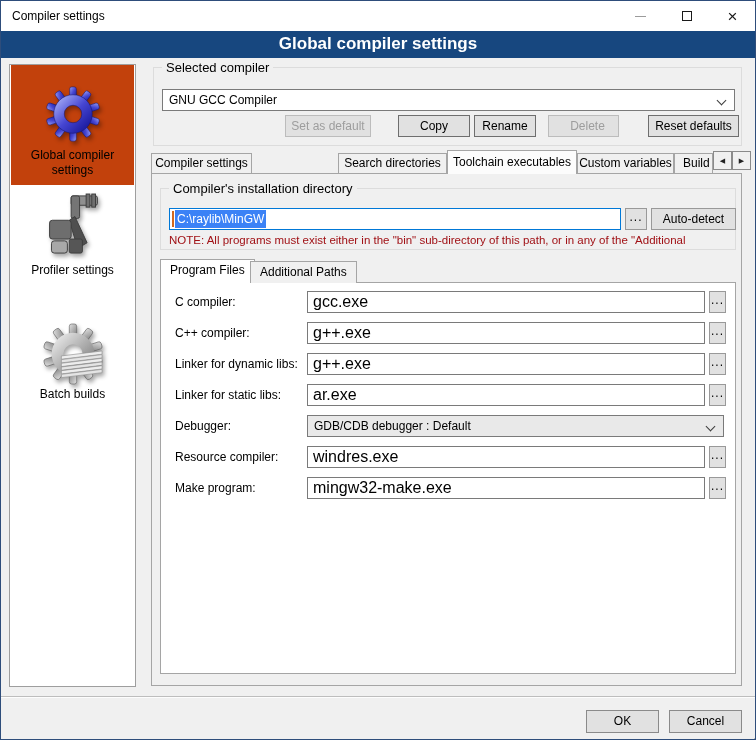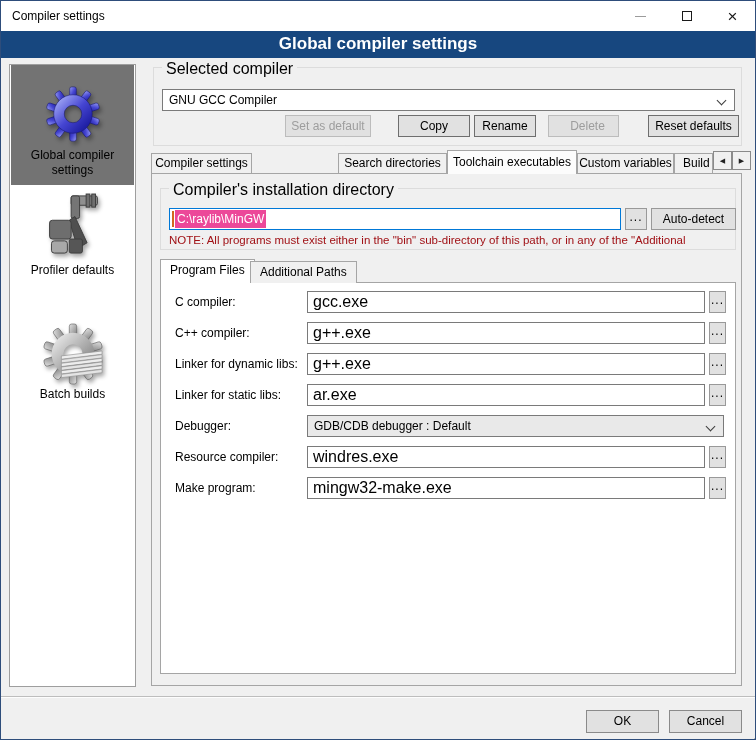--- a/index.html
+++ b/index.html
@@ -17,32 +17,32 @@
   .xg { font-size:17px; font-weight:400; color:#1a1a1a; line-height:1; }
 
   
   .banner { position:absolute; left:0; top:30px; width:754px; height:27px; background:#17477f; color:#fff;
             font-size:17px; font-weight:bold; text-align:center; line-height:26px; }
 
   
   .sidebar { position:absolute; left:8px; top:63px; width:127px; height:623px; background:#fff; border:1px solid #9e9e9e; }
   .side-item { position:absolute; left:1px; right:1px; display:flex; flex-direction:column; align-items:center; text-align:center; cursor:default; }
   .side-item .lbl { font-size:12px; color:#000; line-height:15px; }
-  .item1 { top:0; height:120px; background:#737373; }
+  .item1 { top:0; height:120px; background:#c2410c; }
   .item1 svg { margin-top:21px; }
   .item1 .lbl { margin-top:6px; }
   .item2 { top:126px; height:104px; }
   .item2 .lbl { margin-top:6px; }
   .item3 { top:258px; height:100px; }
   .item3 .lbl { margin-top:2px; }
   .side-item svg { filter:drop-shadow(2px 3px 2px rgba(0,0,0,0.35)); }
 
   
   .groupbox { position:absolute; border:1px solid #dcdcdc; }
-  .legend { position:absolute; top:-8px; left:8px; background:#f0f0f0; padding:0 4px; font-size:16px; white-space:nowrap; }
+  .legend { position:absolute; top:-8px; left:8px; background:#f0f0f0; padding:0 4px; font-size:13px; white-space:nowrap; }
 
   .group1 { left:152px; top:66px; width:589px; height:79px; }
   .combo { position:absolute; background:#fff; border:1px solid #7a7a7a; height:22px; line-height:20px; padding-left:6px; cursor:default; }
   .combo .chev { position:absolute; right:9px; top:7px; }
   .chev { display:inline-block; width:7px; height:7px; border-right:1px solid #3c3c3c; border-bottom:1px solid #3c3c3c; transform:rotate(45deg); }
   .compiler-combo { left:8px; top:21px; width:573px; }
 
   .btn { position:absolute; height:22px; background:#e1e1e1; border:1px solid #6e6e6e; font-size:12px; text-align:center; line-height:20px; cursor:default; }
   .btn.disabled { color:#9d9d9d; border-color:#bcbcbc; }
   .b-setdef { left:131px; top:47px; width:86px; }
@@ -60,21 +60,21 @@
   .tabarrow { position:absolute; top:150px; width:19px; height:19px; background:#f0f0f0; border:1px solid #8a8a8a;
               font-size:7px; line-height:17px; text-align:center; color:#222; z-index:4; cursor:default; }
   .ta-l { left:712px; } .ta-r { left:731px; }
 
   .page { position:absolute; left:150px; top:172px; width:591px; height:513px; background:#f0f0f0; border:1px solid #a5a5a5; z-index:1; }
 
   
   .group2 { left:8px; top:14px; width:576px; height:62px; }
   .pathbox { position:absolute; left:8px; top:19px; width:452px; height:22px; background:#fff; border:1px solid #0078d7; display:flex; align-items:center; padding-left:2px; overflow:hidden; }
   .caret { width:2px; height:16px; background:#d2691e; margin-right:1px; }
-  .selected-text { background:#ec4899; color:#fff; padding:1px 2px; line-height:16px; }
+  .selected-text { background:#3b82f6; color:#fff; padding:1px 2px; line-height:16px; }
   .mini-btn { position:absolute; height:22px; background:#e1e1e1; border:1px solid #999; text-align:center; line-height:16px; font-size:12px; letter-spacing:1px; cursor:default; }
   .b-browse-dir { left:464px; top:19px; width:22px; }
   .b-autodetect { left:490px; top:19px; width:85px; line-height:20px; letter-spacing:0; }
   .note { position:absolute; left:8px; top:45px; width:560px; color:#a01015; font-size:11.5px; white-space:nowrap; overflow:hidden; }
 
   
   .itab { position:absolute; height:22px; background:#f0f0f0; border:1px solid #a5a5a5; border-bottom:none; line-height:21px; padding:0 9px; font-size:12px; z-index:3; cursor:default; }
   .itab.selected { background:#fff; height:24px; }
   .it1 { left:8px; top:85px; } .it2 { left:98px; top:87px; height:22px; }
   .panel { position:absolute; left:8px; top:108px; width:576px; height:392px; background:#fff; border:1px solid #a5a5a5; z-index:2; }
@@ -152,21 +152,21 @@
           <rect x="30" y="4" width="28" height="10" rx="2" fill="#8f8f8f"></rect>
           <rect x="46" y="2" width="4" height="14" fill="#6f6f6f"></rect>
           <rect x="52" y="2" width="4" height="14" fill="#6f6f6f"></rect>
           <rect x="30" y="4" width="9" height="24" rx="2" fill="#757575"></rect>
           <polygon points="34,26 47,54 37,60 28,30" fill="#4f4f4f"></polygon>
           <rect x="7" y="30" width="23" height="20" rx="3" fill="#6e6e6e"></rect>
           <rect x="9" y="52" width="17" height="13" rx="3" fill="#a8a8a8"></rect>
           <rect x="28" y="50" width="14" height="15" rx="2" fill="#565656"></rect>
         </g>
       </svg>
-      <div class="lbl">Profiler defaults</div>
+      <div class="lbl">Profiler settings</div>
     </div>
 
     <div class="side-item item3">
       <svg width="62" height="62" viewBox="0 0 64 64">
         <defs>
             <linearGradient id="gg1" x1="0" y1="0" x2="1" y2="1">
           <stop offset="0" stop-color="#e2e2e2"></stop>
               <stop offset="1" stop-color="#7e7e7e"></stop>
         </linearGradient>
           </defs>

